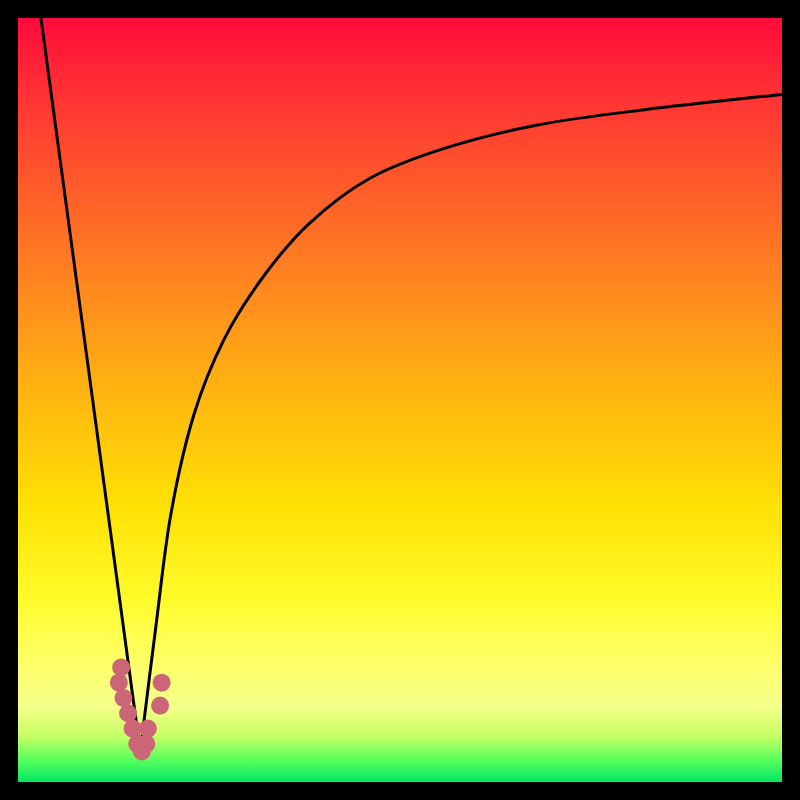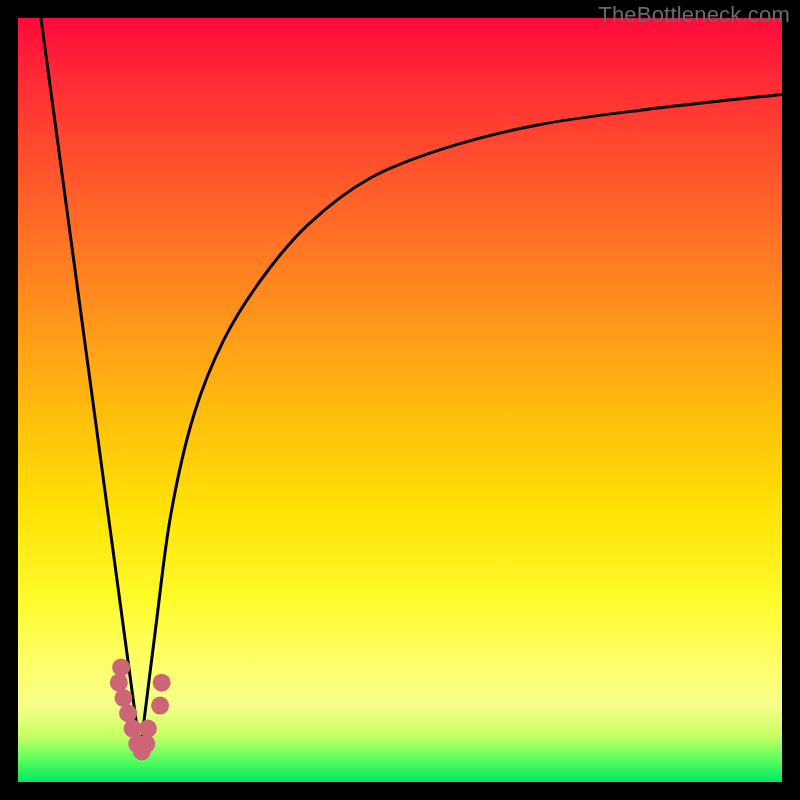--- a/index.html
+++ b/index.html
@@ -78,14 +78,13 @@
           <circle cx="119.184" cy="725.8" r="9" fill="#cc6677"></circle>
           <circle cx="123.768" cy="733.44" r="9" fill="#cc6677"></circle>
           <circle cx="128.352" cy="725.8" r="9" fill="#cc6677"></circle>
           <circle cx="129.88" cy="710.52" r="9" fill="#cc6677"></circle>
           <circle cx="142.104" cy="687.6" r="9" fill="#cc6677"></circle>
           <circle cx="143.632" cy="664.68" r="9" fill="#cc6677"></circle>
         </g>
     </svg>
 
   </div>
-  <div class="watermark">TheBottleneck.com</div>
 </div>
 
 </body></html>

